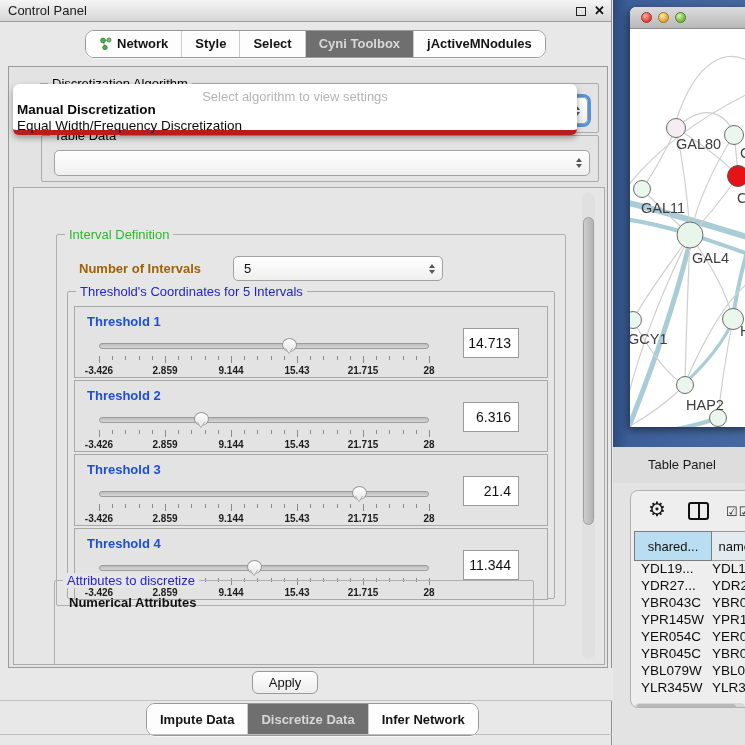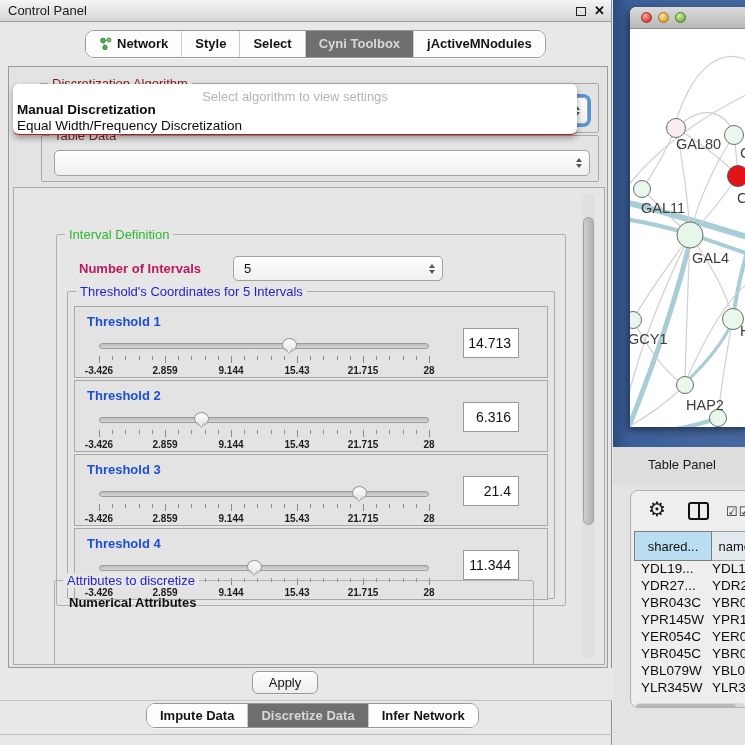--- a/index.html
+++ b/index.html
@@ -12,53 +12,53 @@
   .tb-icons { position:absolute; right:6px; top:0; height:22px; display:flex; align-items:center; gap:8px; }
   .float-glyph { width:10px; height:9px; border:1.5px solid #222; display:inline-block; }
   .close-glyph { font-size:13px; font-weight:bold; color:#111; line-height:10px; }
 
   .segmented { position:absolute; display:flex; background:#ffffff; border:1px solid #989898; border-radius:9px; overflow:hidden; box-shadow:0 1px 0 rgba(255,255,255,.7); }
   .seg { font-size:13px; font-weight:bold; color:#141414; padding:0 13px; display:flex; align-items:center; gap:5px; background:#fdfdfd; white-space:nowrap; }
   .seg + .seg { border-left:1px solid #cccccc; }
   .seg.active { background:#6f6f6f; color:#d8d8d8; }
   .top-tabs { left:85px; top:30px; height:28px; }
   .top-tabs .seg { line-height:26px;align-items:center; }
-  .bottom-tabs { left:146px; top:703px; height:25px; }
+  .bottom-tabs { left:146px; top:703px; height:33px; }
   .bottom-tabs .seg { line-height:23px; }
 
   .net-icon svg { display:block; }
 
   
   .body-box { position:absolute; left:8px; top:66px; width:600px; height:602px; background:#e3e3e3; border:1px solid #9a9a9a; }
 
   .fs { position:absolute; border:1px solid #aaaaaa; border-radius:2px; }
-  .fs-label { position:absolute; top:-8px; left:8px; padding:0 4px; font-size:13px; background:#e3e3e3; color:#7f1d1d; white-space:nowrap; }
+  .fs-label { position:absolute; top:-8px; left:8px; padding:0 4px; font-size:13px; background:#e3e3e3; color:#000000; white-space:nowrap; }
   .fs-label.green { color:#2db82d; background:#e6e6e6; }
   .fs-label.blue  { color:#2323cc; background:#e6e6e6; }
 
   .combo { position:absolute; background:linear-gradient(#ffffff,#efefef); border:1px solid #a2a2a2; border-radius:5px; font-size:13px; color:#111; display:flex; align-items:center; padding-left:10px; }
   .combo .spin { position:absolute; right:7px; top:50%; transform:translateY(-50%); display:flex; flex-direction:column; gap:2px; }
   .combo .spin i { display:block; width:0; height:0; border-left:3.5px solid transparent; border-right:3.5px solid transparent; }
   .combo .spin i.up { border-bottom:4px solid #555; }
   .combo .spin i.dn { border-top:4px solid #555; }
   .combo.focused { box-shadow:0 0 0 3px #5493d8; }
 
   
-  .algo-popup { position:absolute; left:13px; top:84px; width:564px; height:51px; background:#ffffff; border-radius:6px; border-bottom:1px solid #b91c1c; box-shadow:0 3px 6px rgba(0,0,0,.35); z-index:50; }
+  .algo-popup { position:absolute; left:13px; top:84px; width:564px; height:51px; background:#ffffff; border-radius:6px; border-bottom:5px solid #b91c1c; box-shadow:0 3px 6px rgba(0,0,0,.35); z-index:50; }
   .popup-hint { position:absolute; top:5px; left:0; width:100%; text-align:center; font-size:13px; color:#b4b4b4; }
   .popup-item { position:absolute; left:4px; font-size:13.5px; color:#0a0a0a; white-space:nowrap; }
   .popup-item.b { font-weight:bold; top:18px; }
   .popup-item.n { top:34px; }
 
   
   .scrollbox { position:absolute; left:4px; top:120px; width:592px; height:478px; background:#e6e6e6; border:1px solid #ababab; overflow:hidden; }
   .vsb-track { position:absolute; right:9px; top:5px; width:13px; height:466px; background:#e0e0e0; border-radius:7px; }
   .vsb-thumb { position:absolute; left:1px; top:24px; width:11px; height:308px; background:linear-gradient(90deg,#cdcdcd,#b2b2b2); border:1px solid #a0a0a0; border-radius:6px; }
 
-  .count-label { position:absolute; left:22px; top:26px; font-size:13px; font-weight:bold; color:#be185d; }
+  .count-label { position:absolute; left:22px; top:26px; font-size:13px; font-weight:bold; color:#a16207; }
 
   
   .th-box { position:absolute; left:6px; width:474px; height:72px; background:#e3e3e3; border:1px solid #a8a8a8; }
   .th-label { position:absolute; left:12px; top:7px; font-size:13px; font-weight:bold; color:#1d4ed8; }
   .slider-scale { position:absolute; left:24px; top:28px; width:330px; height:40px; }
   .track { position:absolute; left:0; top:8px; width:100%; height:6px; background:linear-gradient(#bdbdbd,#d6d6d6); border:1px solid #9c9c9c; border-radius:4px; }
   .th-thumb { position:absolute; top:3px; width:15px; height:14px; background:linear-gradient(#fefefe,#e7e7e7); border:1px solid #999; border-radius:50% 50% 50% 50% / 48% 48% 52% 52%; z-index:2; }
   .th-thumb::after { content:""; position:absolute; left:2.2px; bottom:-6px; width:0; height:0; border:4.2px solid transparent; border-top:6px solid #ececec; filter:drop-shadow(0 1px 0 #999); }
   .ruler { position:absolute; left:0; top:21px; width:100%; height:8px; }
   .ruler .tick { position:absolute; top:0; width:1px; height:4px; background:#8a8a8a; }

